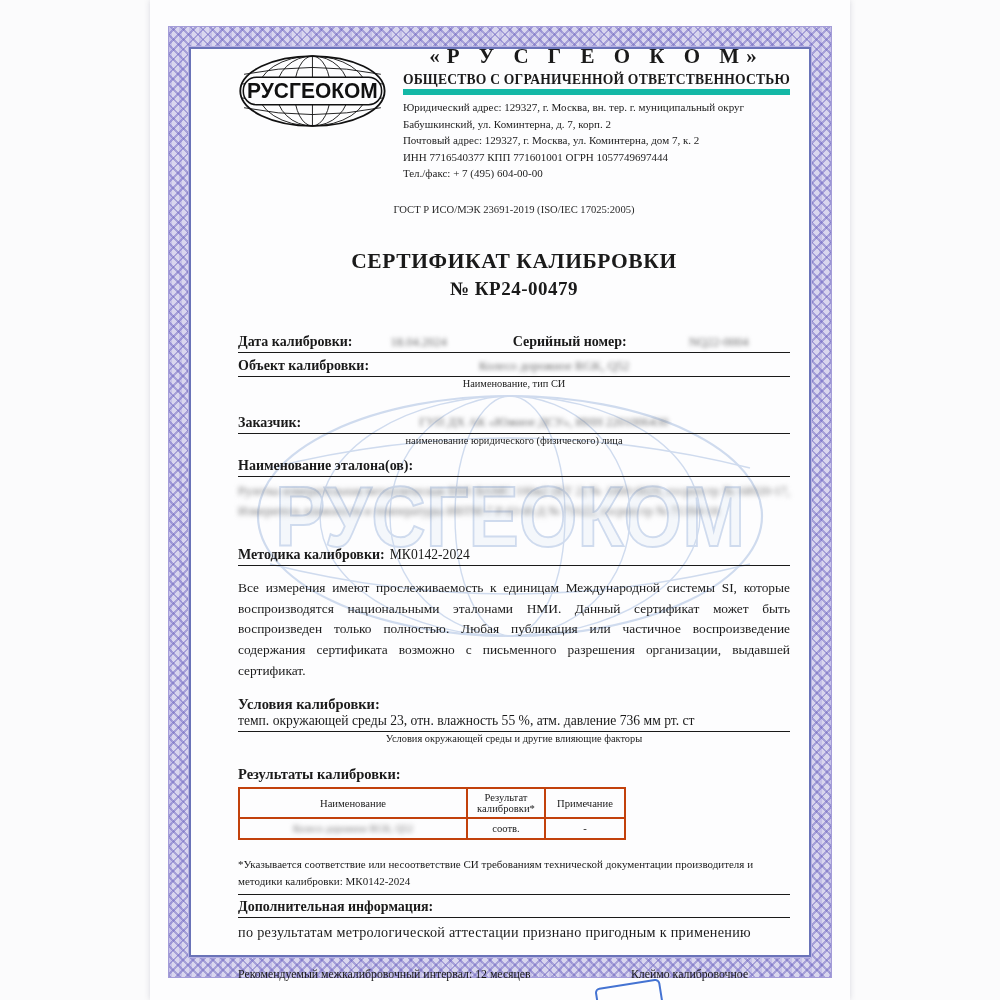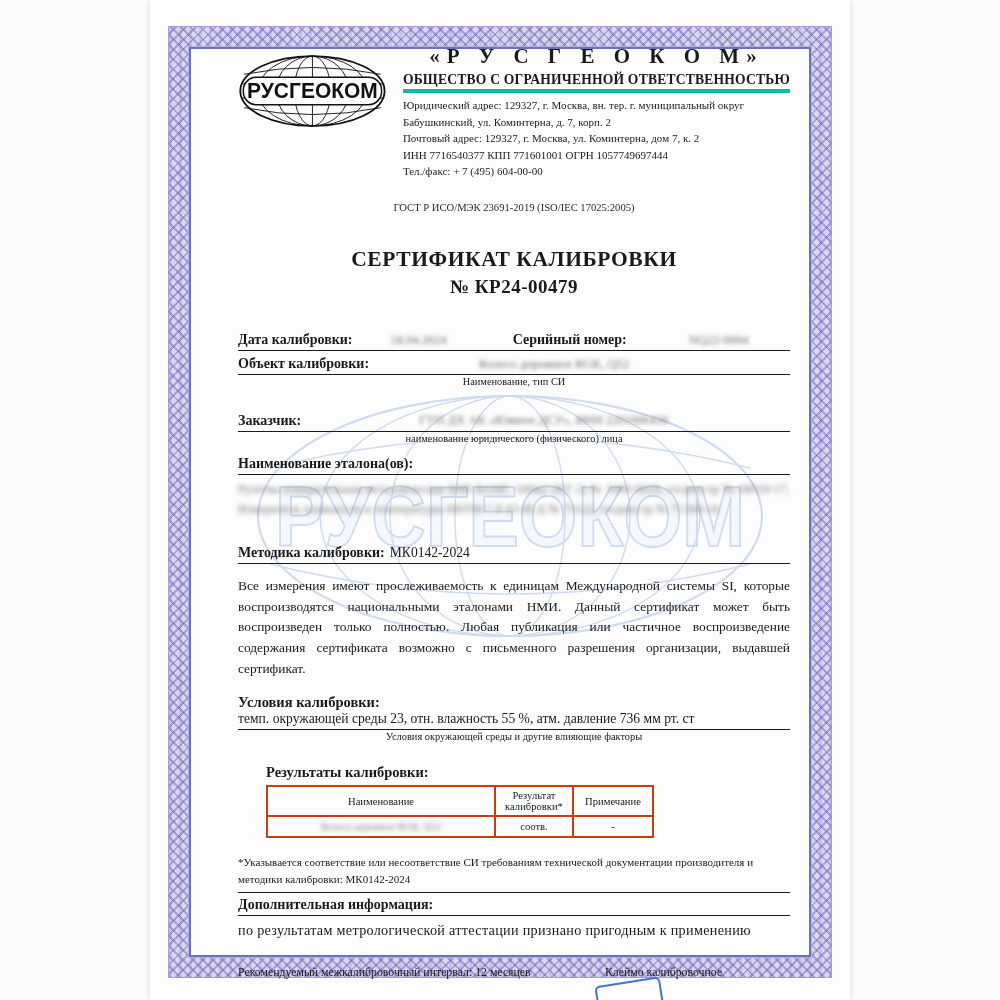--- a/index.html
+++ b/index.html
@@ -30,21 +30,21 @@
     border:2px solid #6a73b8;
     outline:1px solid #b7b1e3;
   }
   .content{
     position:absolute;left:88px;top:42px;width:552px;z-index:3;
   }
   
   .hdr{display:flex;gap:16px;align-items:flex-start;}
   .hdr-right{flex:1;padding-top:2px;}
   .co-title{font-size:21px;font-weight:bold;letter-spacing:7px;text-align:center;white-space:nowrap;}
-  .co-form{font-size:13.6px;font-weight:bold;border-bottom:4px solid #14b8a6;padding-bottom:1px;margin-top:3px;letter-spacing:.2px;white-space:nowrap;}
+  .co-form{font-size:13.6px;font-weight:bold;border-bottom:6px solid #14b8a6;padding-bottom:1px;margin-top:3px;letter-spacing:.2px;white-space:nowrap;}
   .addr{font-size:11px;line-height:1.5;margin-top:4px;color:#222;}
   .cert-note{font-size:10.6px;text-align:center;margin-top:20px;line-height:1.5;color:#2a2a2a;}
   .doc-title{font-size:21.5px;font-weight:bold;text-align:center;margin-top:28px;line-height:1.5;letter-spacing:.6px;}
   .doc-number{font-size:19px;font-weight:bold;text-align:center;letter-spacing:.5px;}
   
   .frow{display:flex;align-items:baseline;border-bottom:1px solid #1a1a1a;padding-bottom:2px;}
   .flabel{font-size:14px;font-weight:bold;white-space:nowrap;}
   .fvalue{font-size:12.5px;color:#6e6e6e;filter:blur(2.3px);white-space:nowrap;}
   .caption{font-size:10.4px;text-align:center;margin-top:1px;color:#222;}
   .redacted{filter:blur(2.6px);color:#787878;}
@@ -55,21 +55,21 @@
   table.res{border-collapse:collapse;margin-top:4px;}
   table.res th,table.res td{border:2px solid #c2410c;font-weight:normal;}
   table.res th{font-size:10.6px;padding:3px 4px;}
   table.res td{font-size:10.6px;padding:4px 4px;text-align:center;}
   .footnote{font-size:11px;line-height:1.5;margin-top:16px;border-bottom:1px solid #1a1a1a;padding-bottom:5px;}
   .addinfo-label{font-size:14px;font-weight:bold;border-bottom:1px solid #1a1a1a;padding-bottom:2px;margin-top:4px;}
   .addinfo-val{font-size:14.2px;margin-top:6px;letter-spacing:.3px;}
   
   .bottom{position:relative;height:180px;margin-top:26px;font-size:12px;}
   .interval{position:absolute;left:0;top:0;font-size:11.8px;}
-  .stamp-cap{position:absolute;left:367px;top:0;font-size:11.8px;}
+  .stamp-cap{position:absolute;left:393px;top:0;font-size:11.8px;}
   .stamp{
     position:absolute;left:362px;top:16px;width:62px;height:74px;
     border:2.5px solid #4473d2;border-radius:5px;transform:rotate(-9deg);
     color:#3f6fd0;text-align:center;font-family:"Liberation Sans",sans-serif;
     display:flex;flex-direction:column;justify-content:center;line-height:1.05;
     background:rgba(255,255,255,.0);
   }
   .stamp .l1{font-size:19px;font-weight:bold;}
   .wm{position:absolute;left:100px;top:388px;z-index:1;opacity:.5;}
 </style>
@@ -162,21 +162,21 @@
     </div>
 
     <div class="para">Все измерения имеют прослеживаемость к единицам Международной системы SI, которые воспроизводятся национальными эталонами НМИ. Данный сертификат может быть воспроизведен только полностью. Любая публикация или частичное воспроизведение содержания сертификата возможно с письменного разрешения организации, выдавшей сертификат.</div>
 
     <div class="section" style="margin-top:14px;">
       <div class="flabel" style="font-size:14.5px;">Условия калибровки:</div>
       <div class="cond-val">темп. окружающей среды 23, отн. влажность 55 %, атм. давление 736 мм рт. ст</div>
       <div class="caption">Условия окружающей среды и другие влияющие факторы</div>
     </div>
 
-    <div class="section" style="margin-top:22px;margin-left:28px;">
+    <div class="section" style="margin-top:22px;">
       <div class="flabel" style="font-size:14.5px;">Результаты калибровки:</div>
       <table class="res">
         <tbody>
             <tr>
           <th style="width:218px;">Наименование</th>
           <th style="width:68px;">Результат калибровки*</th>
           <th style="width:70px;">Примечание</th>
         </tr>
         <tr>
           <td class="redacted" style="font-size:10px;">Колесо дорожное RGK, Q52</td>

